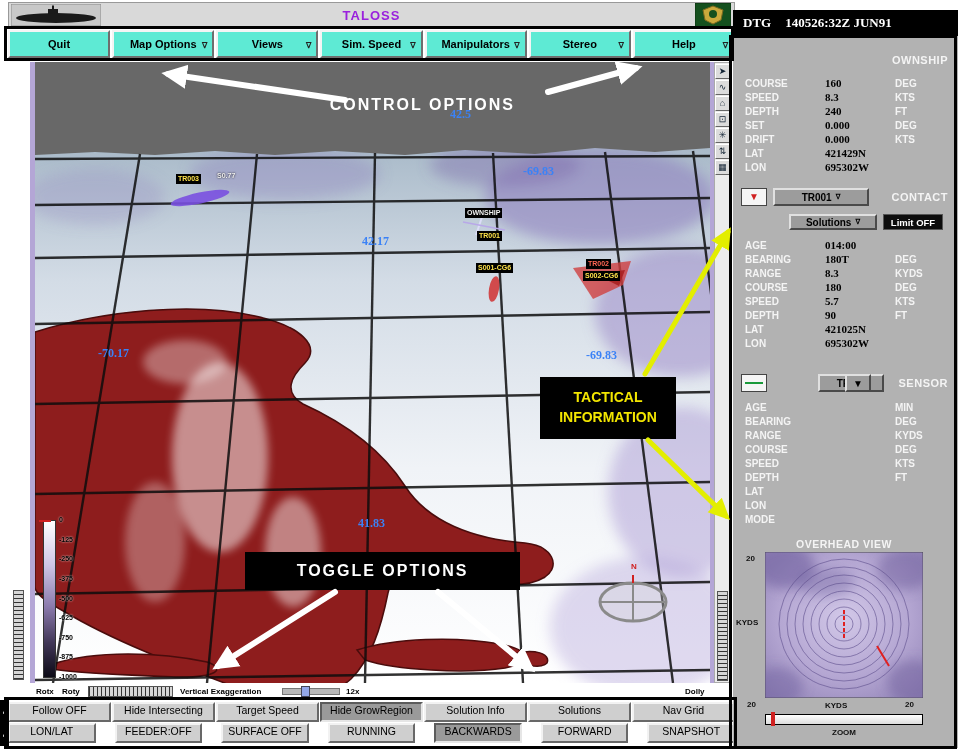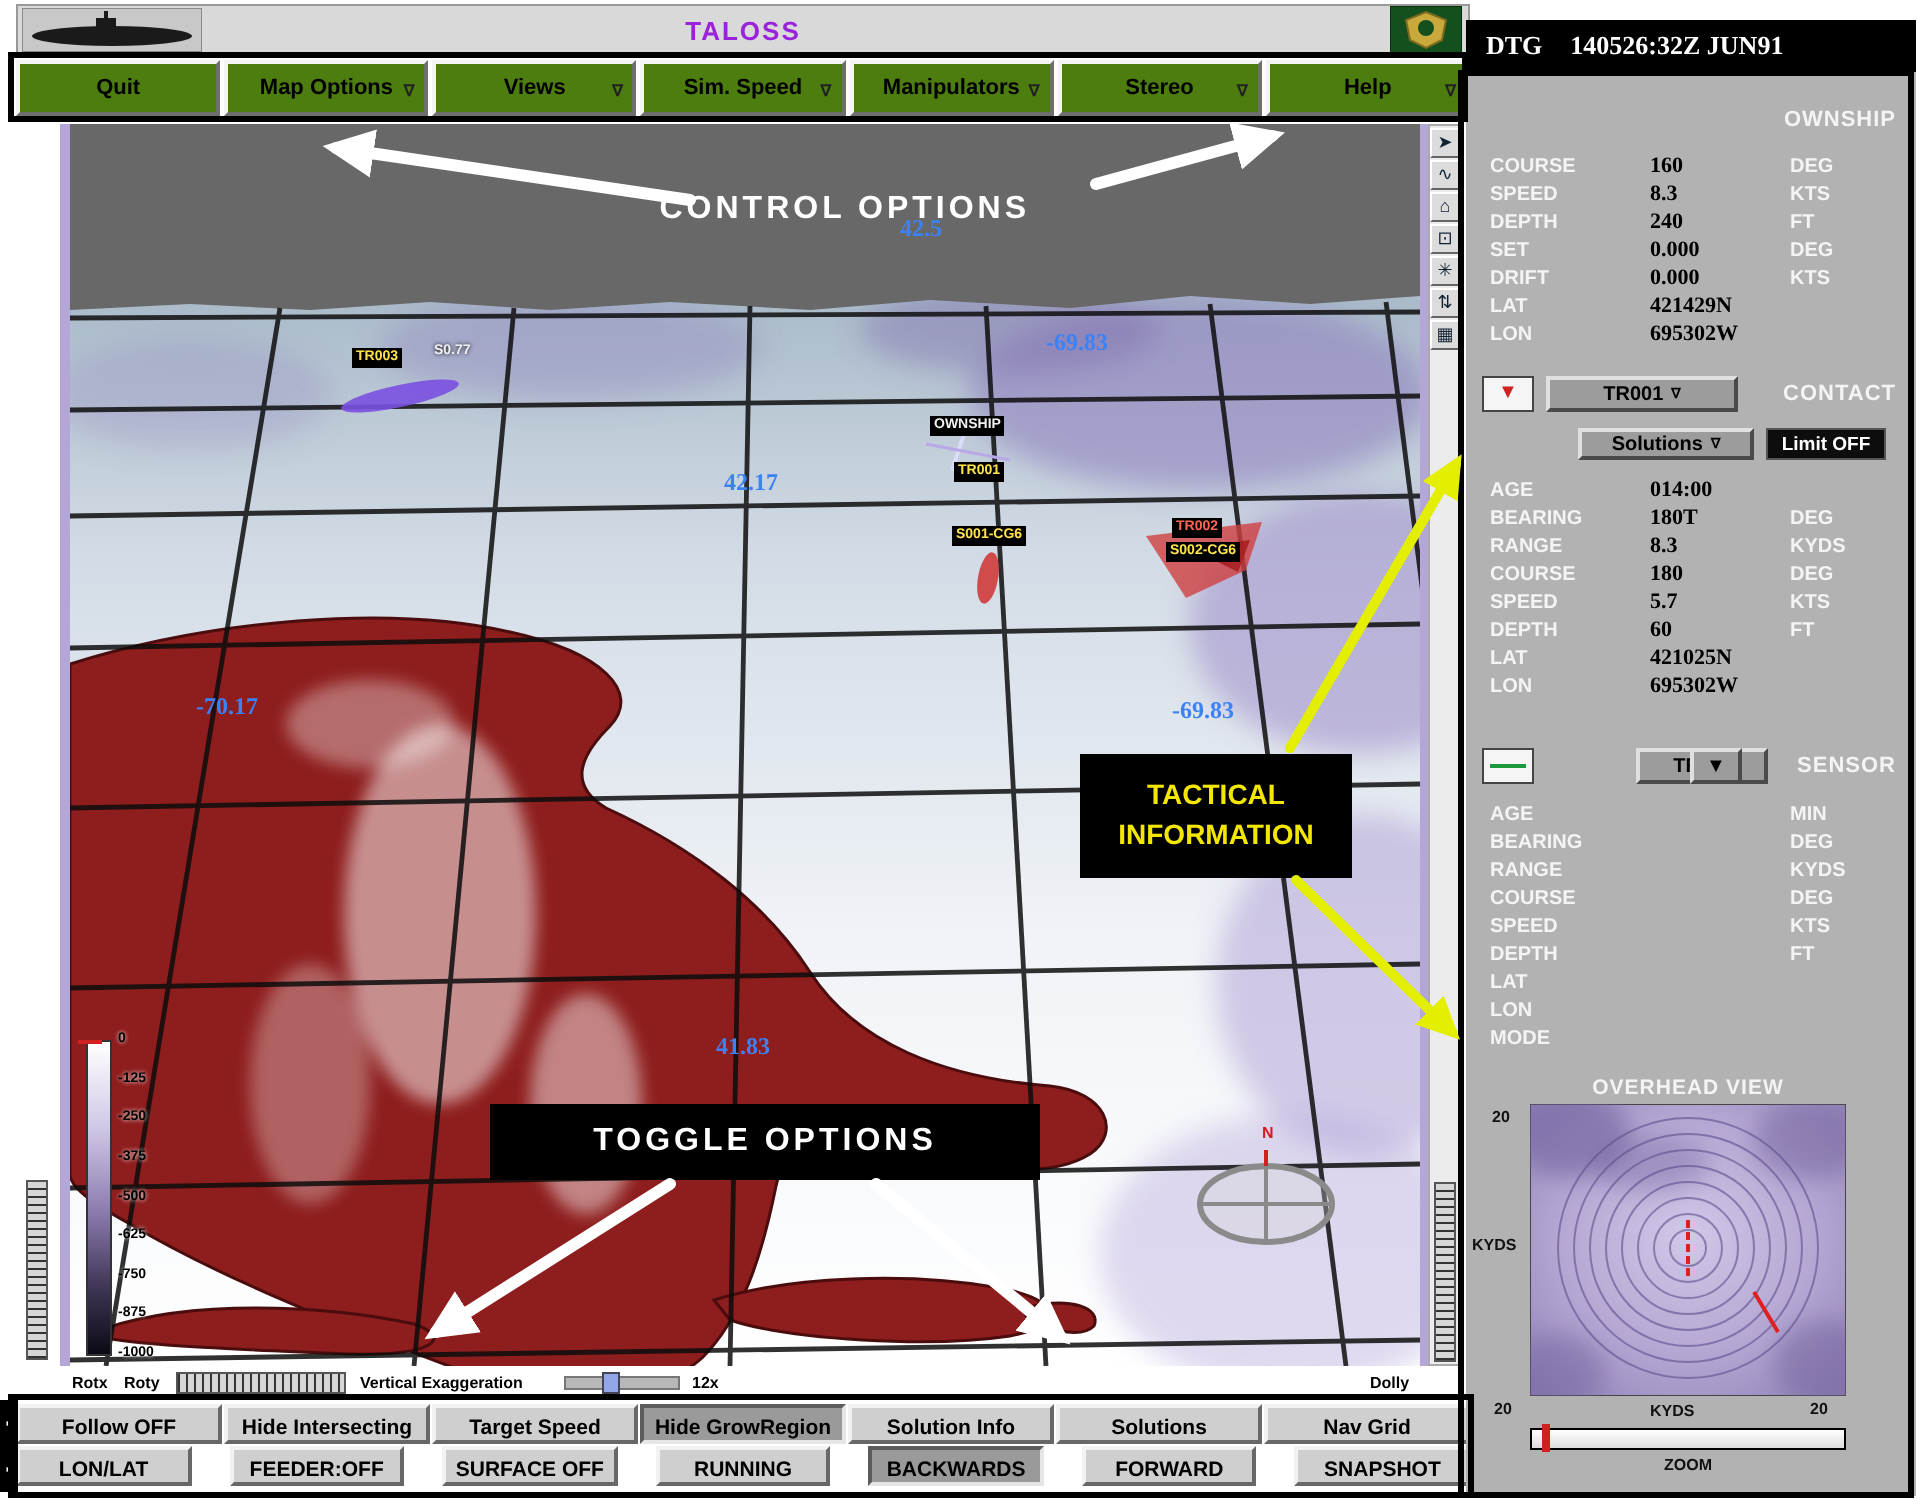--- a/index.html
+++ b/index.html
@@ -1,22 +1,22 @@
 <!DOCTYPE html>
 <html><head>
 <meta charset="utf-8">
 <title>TALOSS</title>
 <style>
   *{margin:0;padding:0;box-sizing:border-box}
   html,body{width:960px;height:756px}
   body{position:relative;background:#fff;font-family:"Liberation Sans",sans-serif;overflow:hidden}
   .a{position:absolute}
-  .mbtn{flex:1 1 0;background:#4d7c0f;border:2px solid;border-color:#f4f4f4 #6e6e6e #6e6e6e #f4f4f4;font-weight:bold;font-size:11px;position:relative;display:flex;align-items:center;justify-content:center;color:#000}
+  .mbtn{flex:1 1 0;background:#5eead4;border:2px solid;border-color:#f4f4f4 #6e6e6e #6e6e6e #f4f4f4;font-weight:bold;font-size:11px;position:relative;display:flex;align-items:center;justify-content:center;color:#000}
   .mbtn .dd{position:absolute;right:5px;top:9px;font-size:8px;color:#222}
-  .tbtn{background:#cfcfcf;border:2px solid;border-color:#f2f2f2 #686868 #686868 #f2f2f2;font-weight:bold;font-size:10.5px;display:flex;align-items:flex-end;justify-content:center;color:#000;white-space:nowrap;overflow:hidden}
+  .tbtn{background:#cfcfcf;border:2px solid;border-color:#f2f2f2 #686868 #686868 #f2f2f2;font-weight:normal;font-size:10.5px;display:flex;align-items:flex-start;justify-content:center;color:#000;white-space:nowrap;overflow:hidden}
   .tbtn.pressed{background:#9a9a9a;border-color:#5c5c5c #e6e6e6 #e6e6e6 #5c5c5c}
   .prow{display:grid;grid-template-columns:80px 70px auto;height:14px;align-items:center;padding-left:12px}
   .pl{color:#f4f4f4;font-weight:bold;font-size:10px}
   .pv{color:#000;font-weight:bold;font-size:11px;font-family:"Liberation Serif",serif;white-space:nowrap}
   .pu{color:#f4f4f4;font-weight:bold;font-size:10px}
   .phead{color:#f4f4f4;font-weight:bold;font-size:11px;letter-spacing:.5px}
   .pbtn{position:absolute;background:#9c9c9c;border:2px solid;border-color:#e0e0e0 #4a4a4a #4a4a4a #e0e0e0;display:flex;align-items:center;justify-content:center;font-weight:bold;font-size:10px;color:#000;gap:4px}
   .dd2{font-size:7px}
   .clabel{position:absolute;background:#000;padding:1px 2px;font-size:7px;font-weight:bold;line-height:1.1;white-space:nowrap;z-index:5}
   .coord{position:absolute;font-family:"Liberation Serif",serif;font-weight:bold;font-size:12px;color:#3b82f6;z-index:4}
@@ -366,21 +366,21 @@
         <span class="pv">180</span>
         <span class="pu">DEG</span>
     </div>
       <div class="prow">
       <span class="pl">SPEED</span>
         <span class="pv">5.7</span>
         <span class="pu">KTS</span>
     </div>
       <div class="prow">
       <span class="pl">DEPTH</span>
-        <span class="pv">60</span>
+        <span class="pv">90</span>
         <span class="pu">FT</span>
     </div>
       <div class="prow">
       <span class="pl">LAT</span>
         <span class="pv">421025N</span>
         <span class="pu"></span>
     </div>
       <div class="prow">
       <span class="pl">LON</span>
         <span class="pv">695302W</span>

